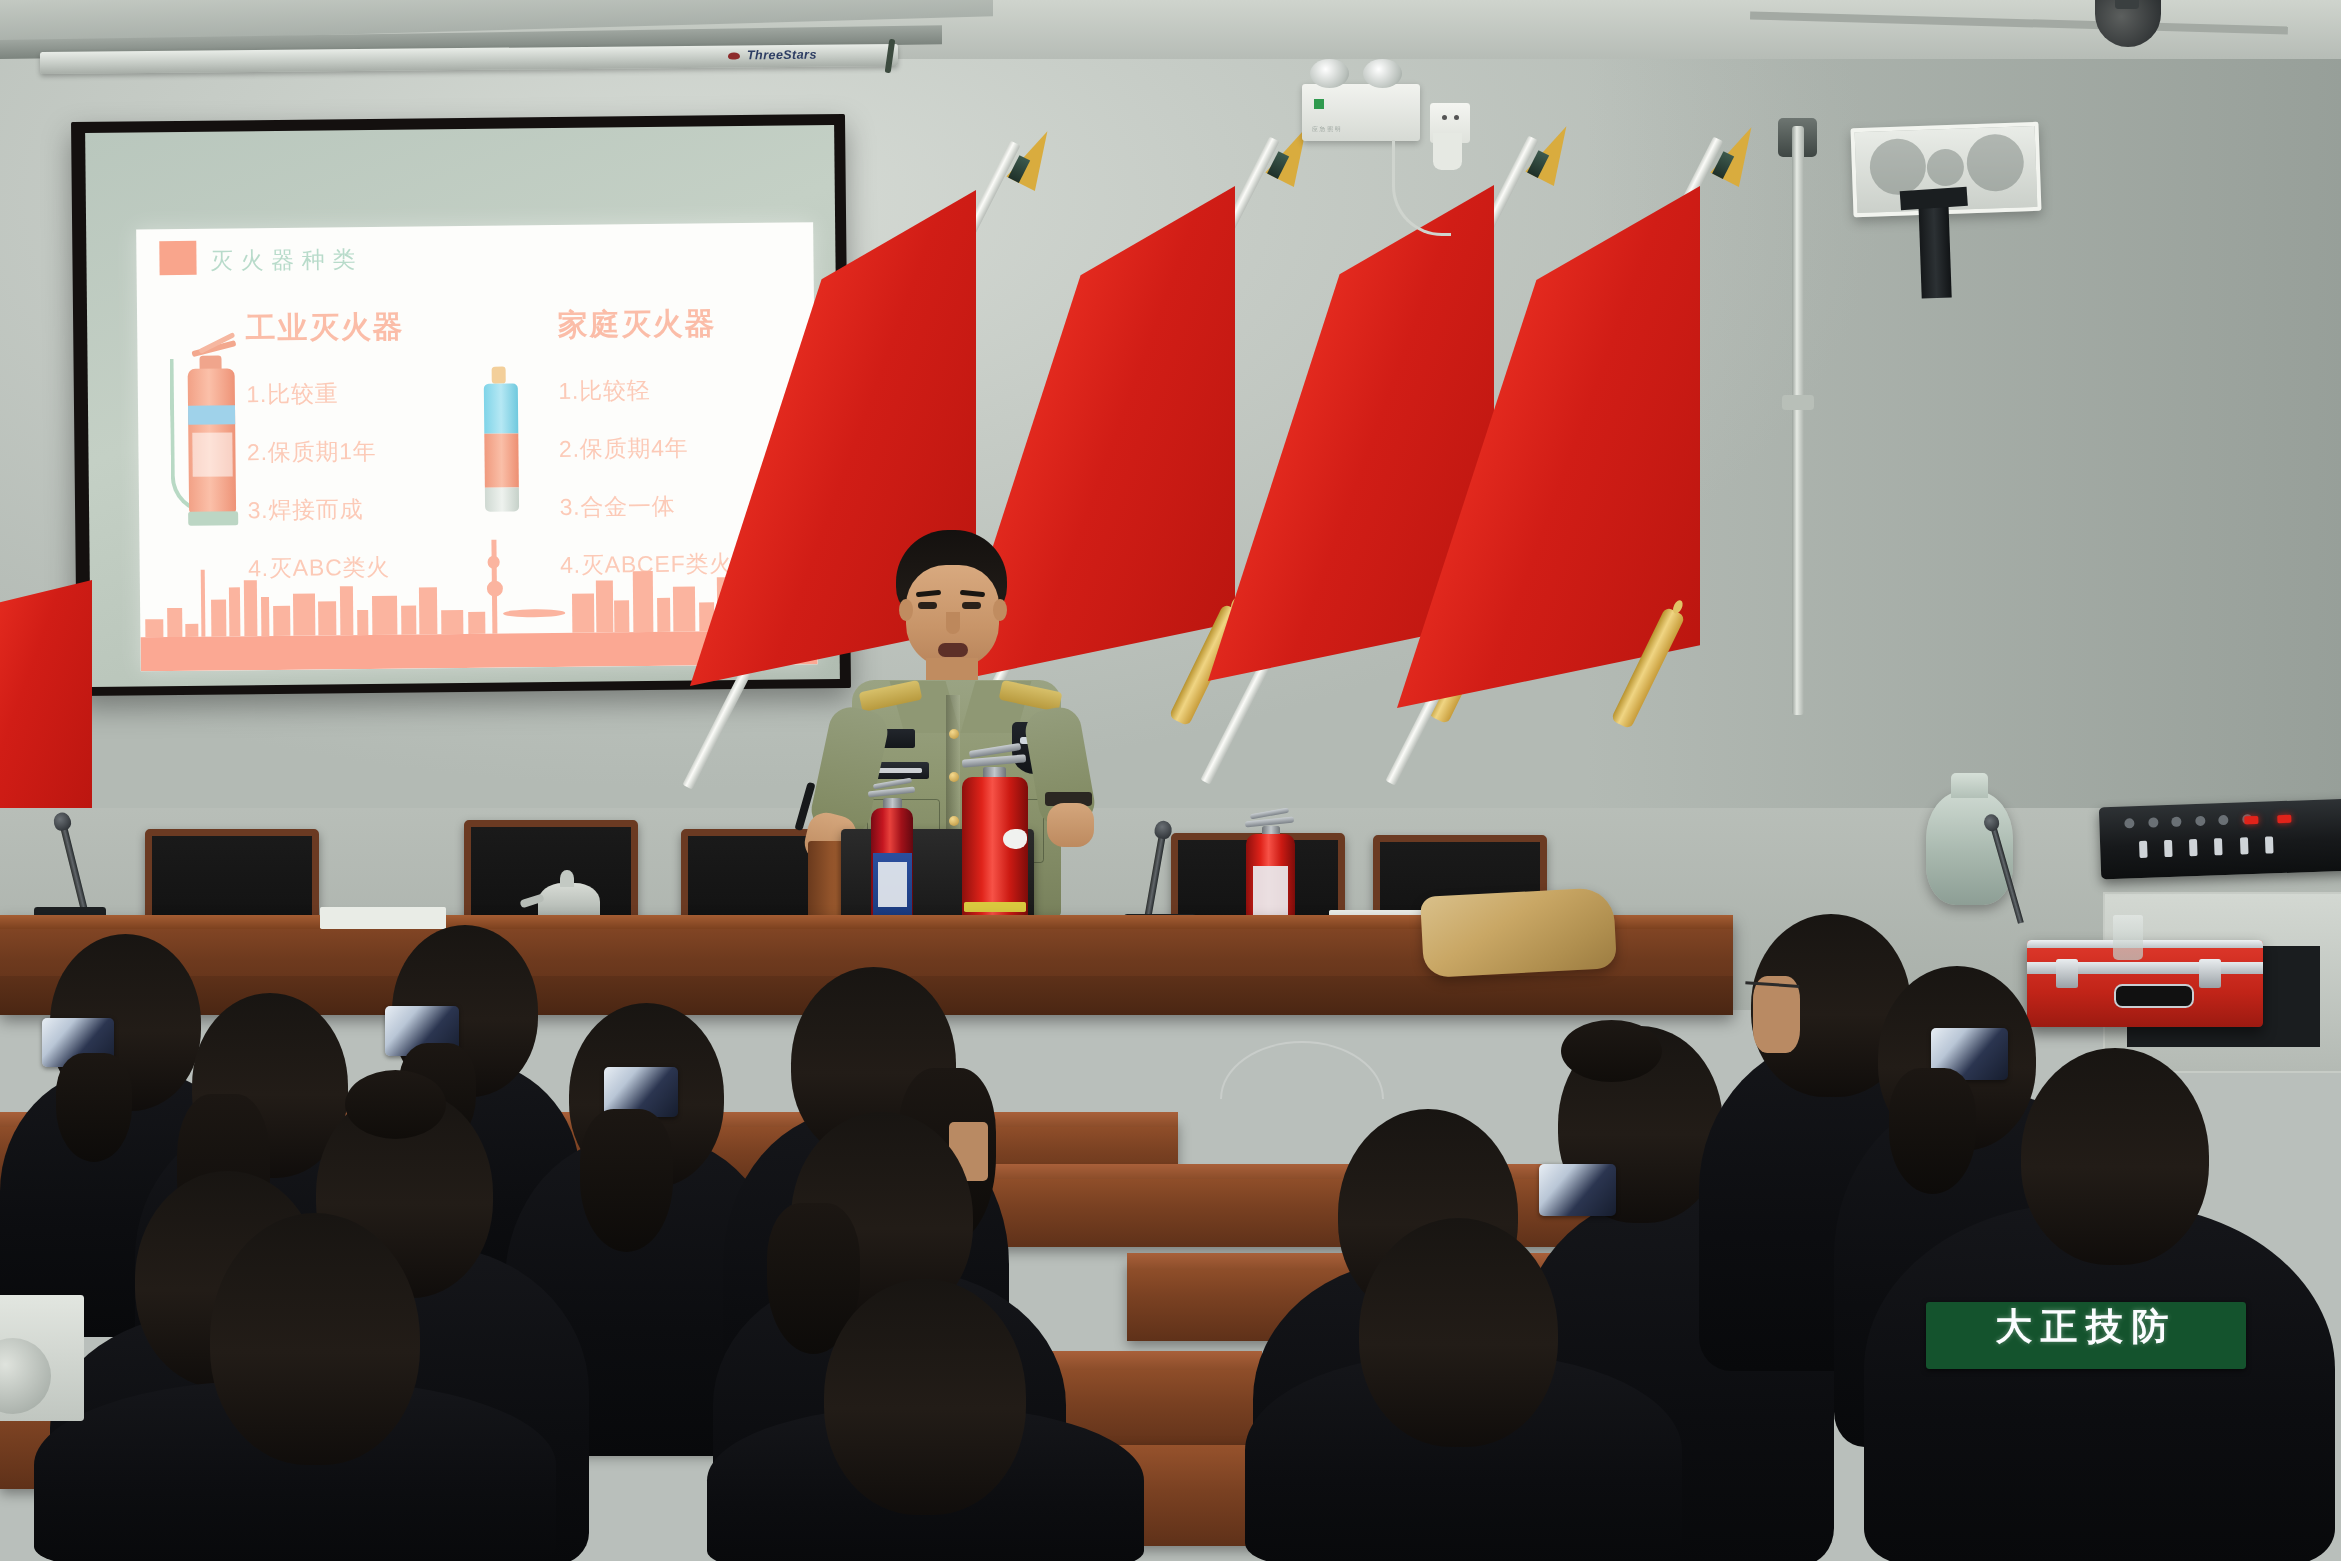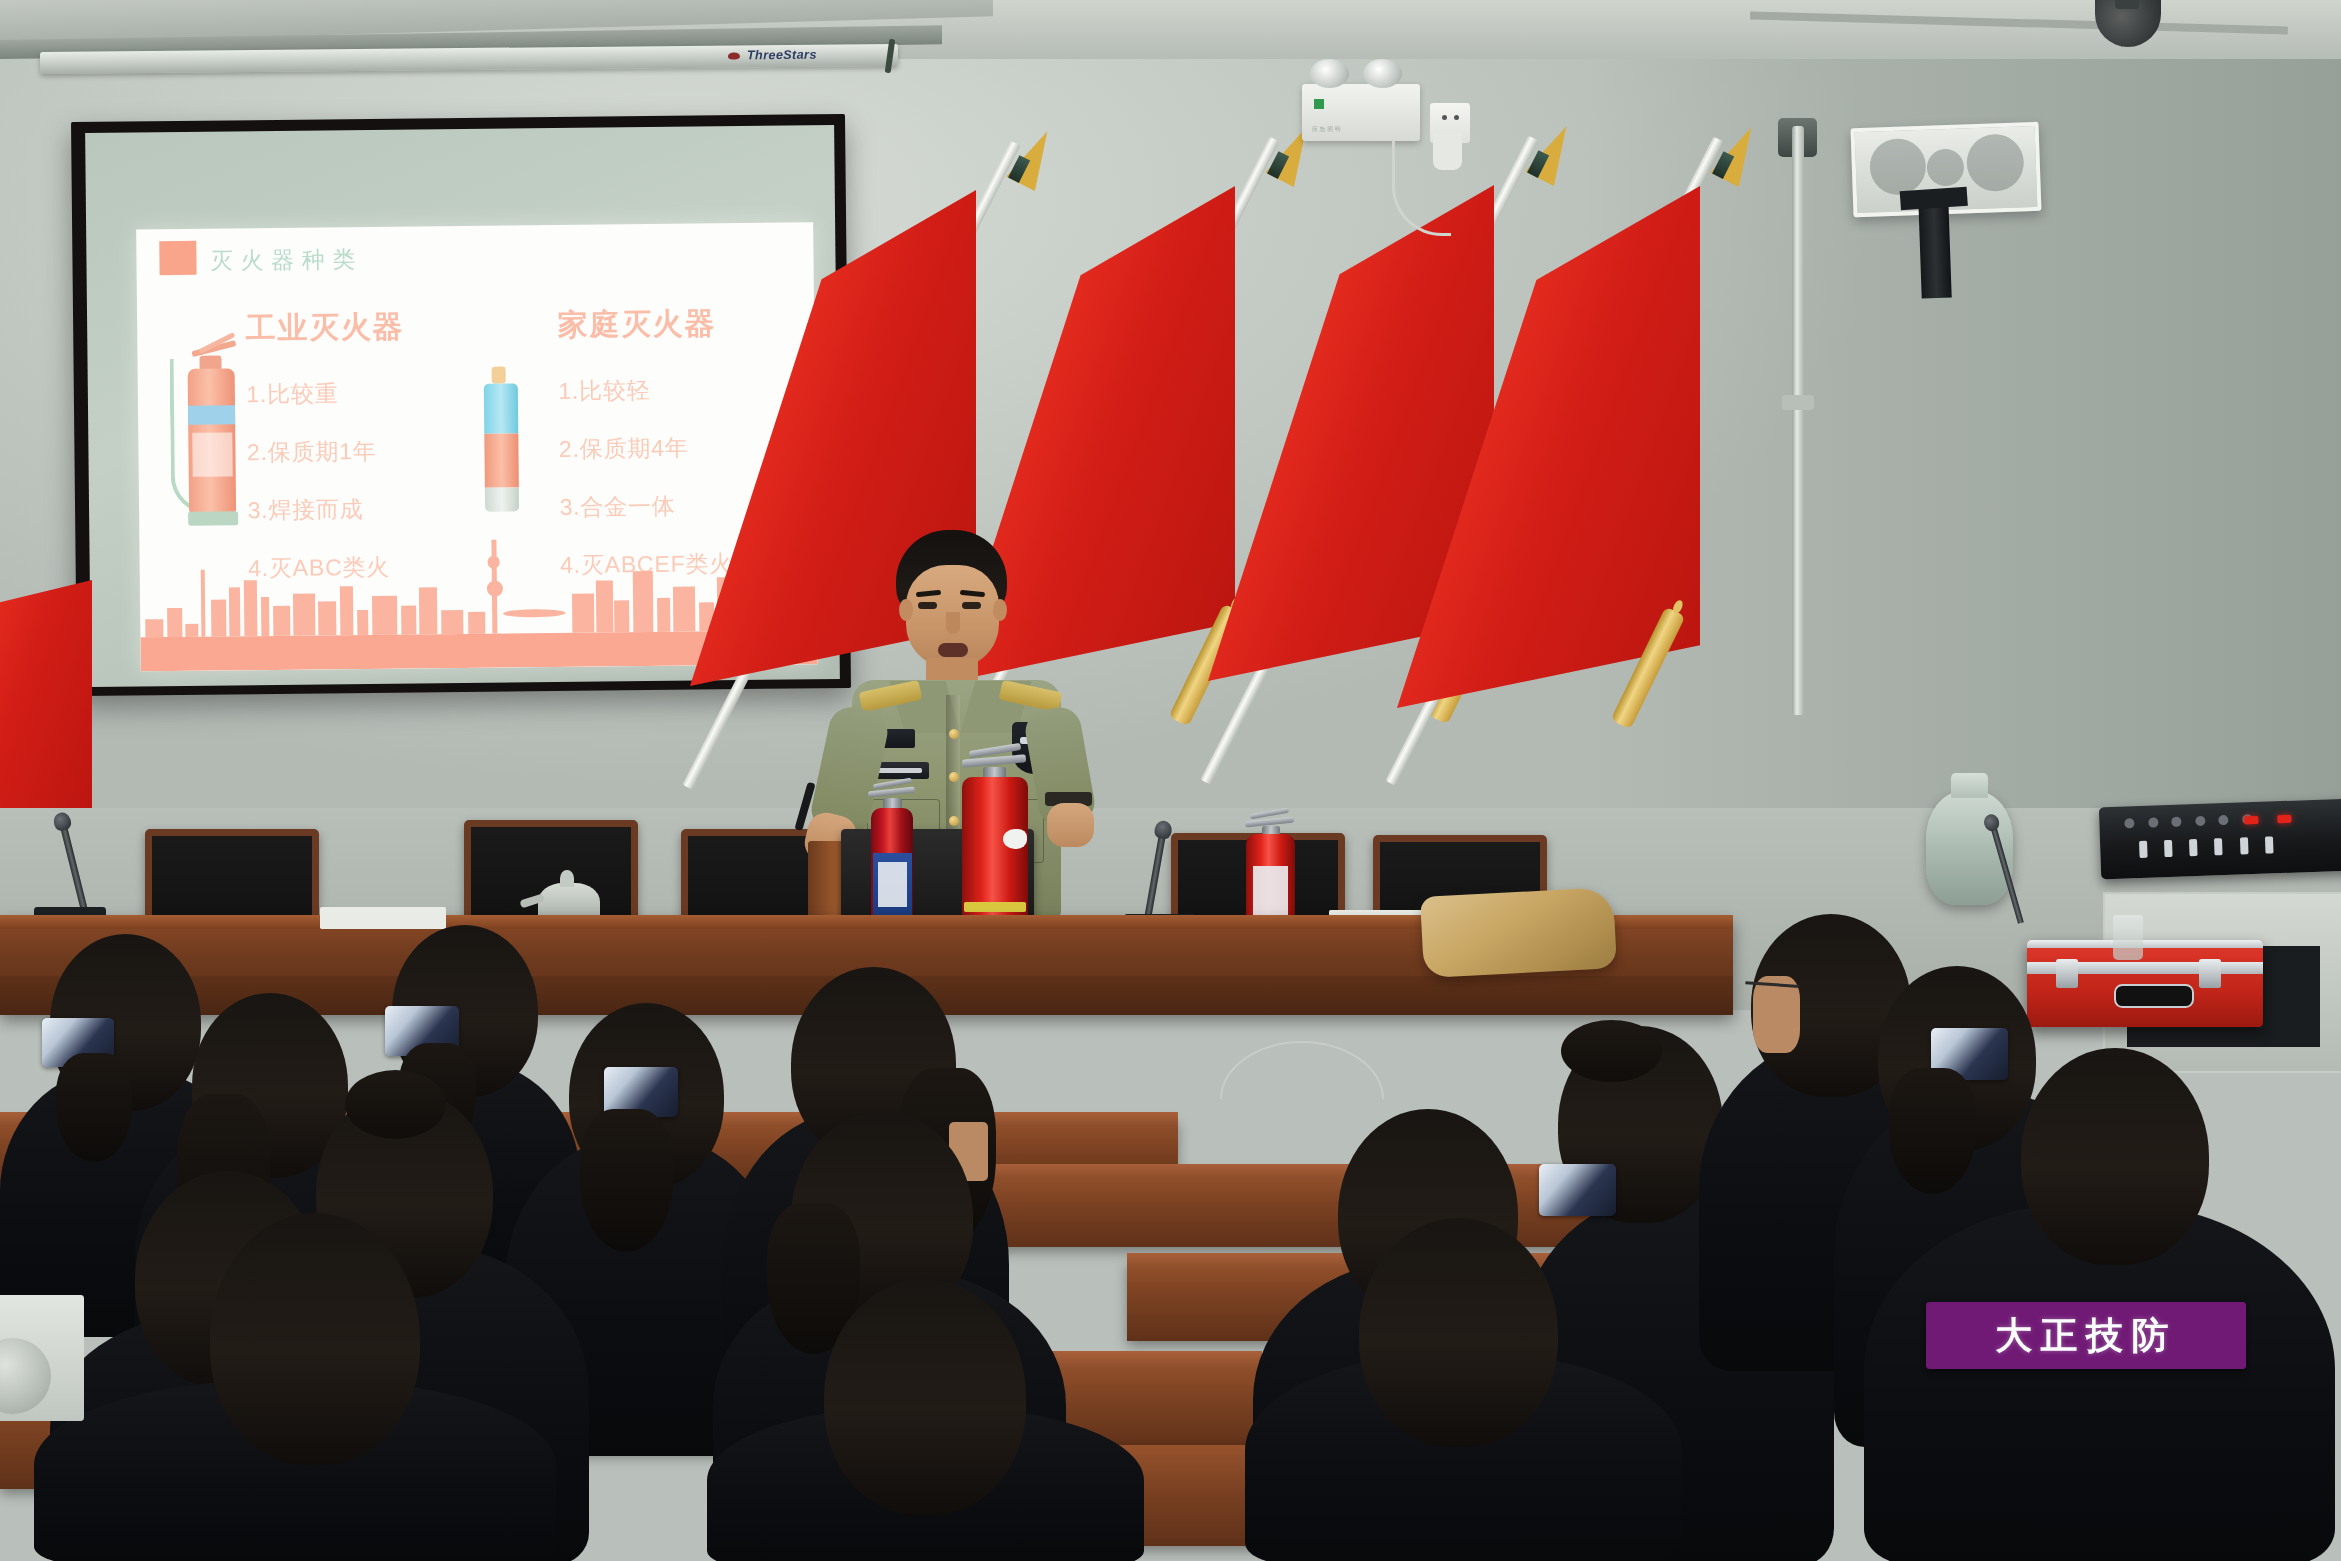--- a/index.html
+++ b/index.html
@@ -446,22 +446,22 @@
     background:linear-gradient(130deg,#e8eef4 0%,#b9c6d6 30%,#2b3550 60%,#161d2e 100%);
     box-shadow:0 1.7px 4.2px rgba(0,0,0,.4);
   }
   .ponytail{
     position:absolute;border-radius:40% 40% 55% 55%;
     background:linear-gradient(180deg,#1c1713,#0d0b09);
   }
   .skin-neck{position:absolute;background:#b98a63;border-radius:5px;}
 
   .badge-patch{
-    position:absolute;background:#701a75;border-radius:3.4px;
-    display:flex;align-items:center;justify-content:center;
+    position:absolute;background:#14532d;border-radius:3.4px;
+    display:flex;justify-content:center;
     box-shadow:0 1.7px 5px rgba(0,0,0,.5);
   }
   .badge-patch span{
     color:#fbfdff;font-size:37px;font-weight:700;letter-spacing:8.4px;
     font-family:"DejaVu Sans",sans-serif;
     text-shadow:0 0 5px rgba(255,255,255,.35);
   }
   .flag-pin{
     position:absolute;width:17px;height:11.8px;background:#d62a20;border-radius:1.7px;
   }

